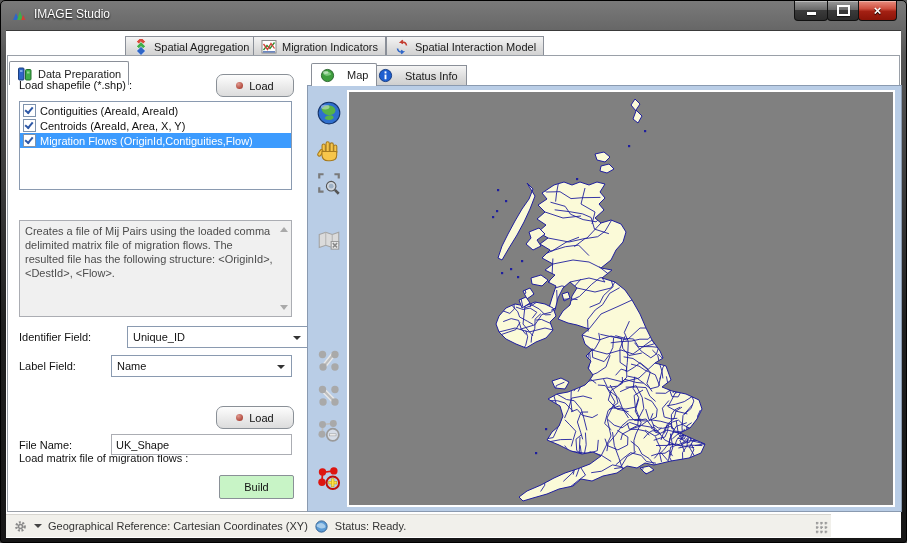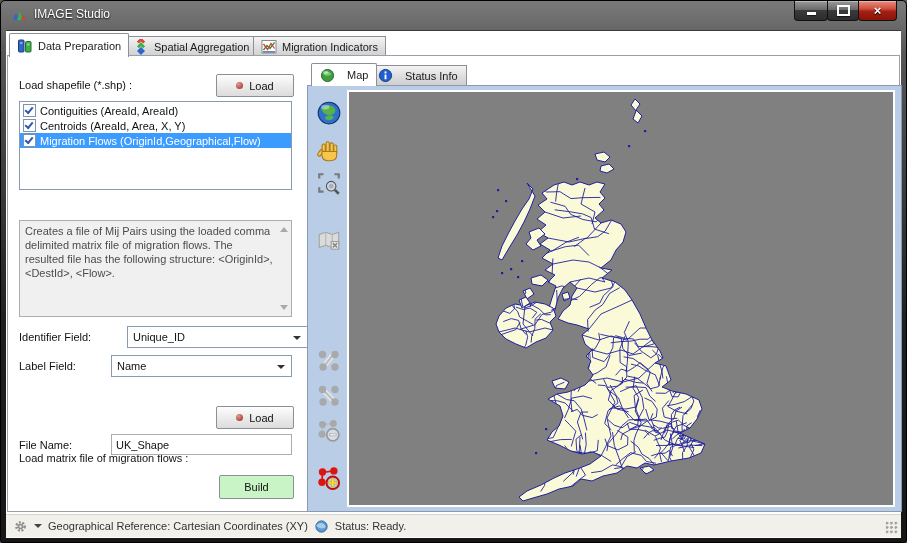--- a/index.html
+++ b/index.html
@@ -22,21 +22,21 @@
   .content{position:absolute;left:5px;top:29px;width:895px;height:507px;background:#fff;border-top:1px solid #3a3a3a;}
   
   .tab{position:absolute;display:flex;align-items:center;gap:5px;padding:0 7px;font-size:11px;color:#1b1b1b;
     border:1px solid #8a8f98;border-bottom:none;background:linear-gradient(#f4f4f4,#dcdcdc 60%,#cfcfcf);height:20px;top:35px;}
   .tab.active{background:#fff;height:23px;top:32px;z-index:5;border-radius:2px 2px 0 0;}
   .tab svg{width:16px;height:16px;}
   .tab-page{position:absolute;left:6px;top:54px;width:893px;height:457px;background:#fff;border:1px solid #9aa0a8;box-sizing:border-box;z-index:1;}
   
   .lbl{position:absolute;font-size:11px;color:#111;z-index:6;}
   .btn{position:absolute;display:flex;align-items:center;justify-content:center;gap:6px;font-size:11px;color:#111;
-    border:1px solid #8a9097;border-radius:2px;background:linear-gradient(#fdfdfd,#eee 45%,#dcdcdc);z-index:6;}
+    border:1px solid #8a9097;border-radius:7px;background:linear-gradient(#fdfdfd,#eee 45%,#dcdcdc);z-index:6;}
   .btn .dot{width:7px;height:7px;border-radius:50%;background:radial-gradient(circle at 35% 30%,#e09a90,#b24a3e 70%,#8f2f24);}
   .listbox{position:absolute;left:18px;top:100px;width:273px;height:89px;background:#fff;border:1px solid #8a9ab0;z-index:6;box-sizing:border-box;padding-top:1px;}
   .lrow{display:flex;align-items:center;height:15px;font-size:11px;color:#111;padding-left:2px;}
   .lrow.selected{background:#3c9bfe;color:#fff;}
   .cb{width:11px;height:11px;border:1px solid #7f93ad;background:#fff;margin:0 4px 0 1px;position:relative;flex:0 0 auto;}
   .cb::after{content:"";position:absolute;left:1px;top:2px;width:6px;height:3px;border-left:2px solid #2e58a6;border-bottom:2px solid #2e58a6;transform:rotate(-50deg);}
   .desc{position:absolute;left:18px;top:219px;width:273px;height:97px;background:#f0f0f0;border:1px solid #abadb3;z-index:6;box-sizing:border-box;
     font-size:11px;line-height:14px;color:#4c4c4c;padding:3px 18px 3px 5px;}
   .desc .sarrow{position:absolute;right:3px;width:0;height:0;border-left:4px solid transparent;border-right:4px solid transparent;}
   .desc .up{top:6px;border-bottom:5px solid #a9a9a9;}
@@ -52,21 +52,21 @@
   .rtab{position:absolute;display:flex;align-items:center;gap:12px;padding:0 8px;font-size:11px;color:#1b1b1b;
     border:1px solid #8a8f98;border-bottom:none;background:linear-gradient(#f4f4f4,#dcdcdc 60%,#cfcfcf);height:19px;top:64px;z-index:7;}
   .rtab.active{background:#fff;height:22px;top:62px;border-radius:2px 2px 0 0;z-index:8;}
   .rtab svg{width:15px;height:15px;}
   .map-page{position:absolute;left:306px;top:84px;width:595px;height:427px;background:#b9cde6;border:1px solid #8a9ab0;box-sizing:border-box;z-index:6;}
   .tool{position:absolute;left:7px;width:28px;height:30px;display:flex;align-items:center;justify-content:center;}
   .tool svg{width:26px;height:26px;}
   .map-canvas{position:absolute;left:39px;top:4px;width:544px;height:413px;background:#808080;border:2px solid #fff;}
   .map-canvas svg{display:block;}
   
-  .statusbar{position:absolute;left:5px;top:513px;width:895px;height:23px;background:#f1f0eb;border-top:1px solid #d7d5cf;
+  .statusbar{position:absolute;left:5px;top:513px;width:825px;height:23px;background:#f1f0eb;border-top:1px solid #d7d5cf;
     display:flex;align-items:center;gap:6px;padding-left:7px;box-sizing:border-box;font-size:11px;color:#333;z-index:9;}
   .statusbar svg{width:15px;height:15px;}
   .caret{width:0;height:0;border-left:4px solid transparent;border-right:4px solid transparent;border-top:4px solid #444;}
   .grip{position:absolute;right:3px;bottom:3px;width:13px;height:13px;
     background-image:radial-gradient(circle at 2px 2px,#9a9a9a 1.2px,transparent 1.4px);background-size:4.4px 4.4px;}
 </style>
 </head>
 <body>
 
 <div class="window">
@@ -85,21 +85,21 @@
         <div class="glyph-max"></div>
       </div>
     <div class="winbtn close">
         <span class="glyph-close">×</span>
       </div>
   </div>
 
   <div class="content"></div>
   <div class="tab-page"></div>
 
-  <div class="tab active" style="left:8px;">
+  <div class="tab active" style="left:8px;margin-top:28px;">
     <svg viewBox="0 0 16 16">
       <rect x="1.5" y="2" width="5.5" height="12" rx="1" fill="#2f66c8" stroke="#1c3f7f"></rect>
       <rect x="8.5" y="3.5" width="5.5" height="10.5" rx="1" fill="#3fae49" stroke="#22702b"></rect>
       <rect x="3" y="4" width="2.5" height="2" fill="#7fa8e8"></rect>
         <rect x="10" y="5.5" width="2.5" height="2" fill="#8fd796"></rect>
     </svg>
     <span>Data Preparation</span>
   </div>
   <div class="tab" style="left:124px;">
     <svg viewBox="0 0 16 16">
@@ -113,39 +113,46 @@
   </div>
   <div class="tab" style="left:252px;">
     <svg viewBox="0 0 16 16">
       <rect x="1" y="1.5" width="14" height="12.5" fill="#fff" stroke="#8a8a8a"></rect>
       <polyline points="2.5,11 6,6.5 9,9.5 13.5,3.5" stroke="#2f8f2f" fill="none" stroke-width="1.3"></polyline>
       <polyline points="2.5,5 6.5,10.5 10,4.5 13.5,9.5" stroke="#d04038" fill="none" stroke-width="1.3"></polyline>
       <line x1="2" y1="12.8" x2="14" y2="12.8" stroke="#3a5ea8" stroke-width="1.2"></line>
     </svg>
     <span>Migration Indicators</span>
   </div>
+  <div class="tab" style="left:385px;">
+    <svg viewBox="0 0 16 16">
+      <path d="M12.5,6.5 Q12,2.5 7,3 L8.8,1.2 M7,3 L8.8,4.8" stroke="#c33a2d" stroke-width="1.6" fill="none"></path>
+      <path d="M3.5,9.5 Q4,13.5 9,13 L7.2,14.8 M9,13 L7.2,11.2" stroke="#2f66c8" stroke-width="1.6" fill="none"></path>
+    </svg>
+    <span>Spatial Interaction Model</span>
+  </div>
 
   <span class="lbl" style="left:18px;top:78px;">Load shapefile (*.shp) :</span>
   <div class="btn" style="left:215px;top:73px;width:76px;height:21px;">
     <span class="dot"></span>
     <span>Load</span>
   </div>
 
   <div class="listbox">
     <div class="lrow">
       <span class="cb"></span>
       <span>Contiguities (AreaId, AreaId)</span>
     </div>
     <div class="lrow">
       <span class="cb"></span>
       <span>Centroids (AreaId, Area, X, Y)</span>
     </div>
     <div class="lrow selected">
       <span class="cb"></span>
-      <span>Migration Flows (OriginId,Geographical,Flow)</span>
+      <span>Migration Flows (OriginId,Contiguities,Flow)</span>
     </div>
   </div>
 
   <div class="desc">
     <span>Creates a file of Mij Pairs using the loaded comma delimited matrix file of migration flows. The resulted file has the following structure: &lt;OriginId&gt;, &lt;DestId&gt;, &lt;Flow&gt;.</span>
     <span class="sarrow up"></span>
     <span class="sarrow down"></span>
   </div>
 
   <span class="lbl" style="left:18px;top:330px;">Identifier Field:</span>

